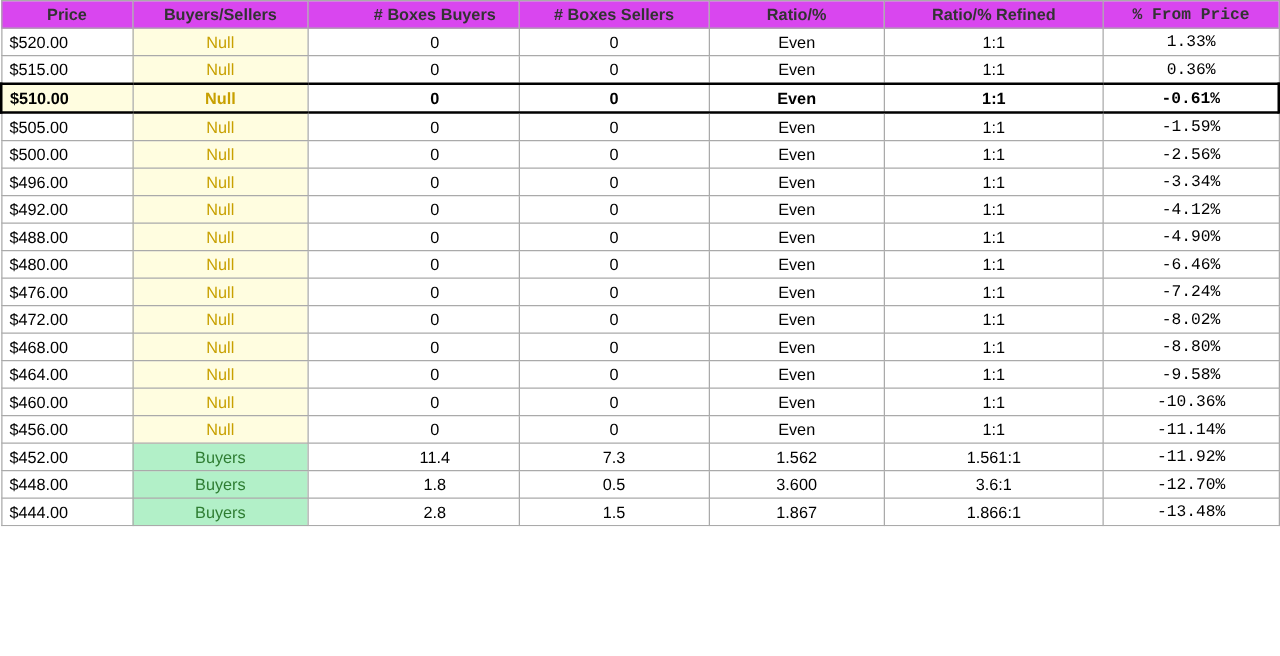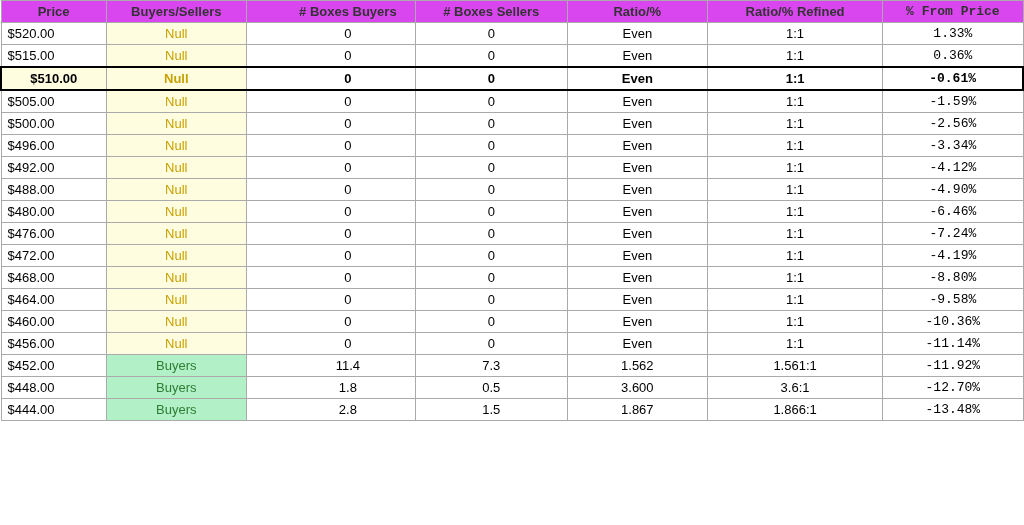--- a/index.html
+++ b/index.html
@@ -28,21 +28,20 @@
       font-size: 13px;
     }
     .price-col {
       text-align: left;
       font-weight: normal;
     }
     .row-highlight td {
       font-weight: bold;
       border-top: 2.5px solid #000;
       border-bottom: 2.5px solid #000;
-      text-align: center;
     }
     .row-highlight td:first-child {
       border-left: 2.5px solid #000;
     }
     .row-highlight td:last-child {
       border-right: 2.5px solid #000;
     }
     .buyers-bg {
       background-color: #b2f0c8 !important;
       color: #2e7d32 !important;
@@ -165,21 +164,21 @@
         <td class="col-ratio-refined">1:1</td>
         <td class="col-from-price">-7.24%</td>
       </tr>
       <tr>
         <td class="price-col col-price">$472.00</td>
         <td class="col-buyers-sellers null-bg">Null</td>
         <td class="col-boxes-buyers">0</td>
         <td class="col-boxes-sellers">0</td>
         <td class="col-ratio">Even</td>
         <td class="col-ratio-refined">1:1</td>
-        <td class="col-from-price">-4.19%</td>
+        <td class="col-from-price">-8.02%</td>
       </tr>
       <tr>
         <td class="price-col col-price">$468.00</td>
         <td class="col-buyers-sellers null-bg">Null</td>
         <td class="col-boxes-buyers">0</td>
         <td class="col-boxes-sellers">0</td>
         <td class="col-ratio">Even</td>
         <td class="col-ratio-refined">1:1</td>
         <td class="col-from-price">-8.80%</td>
       </tr>

